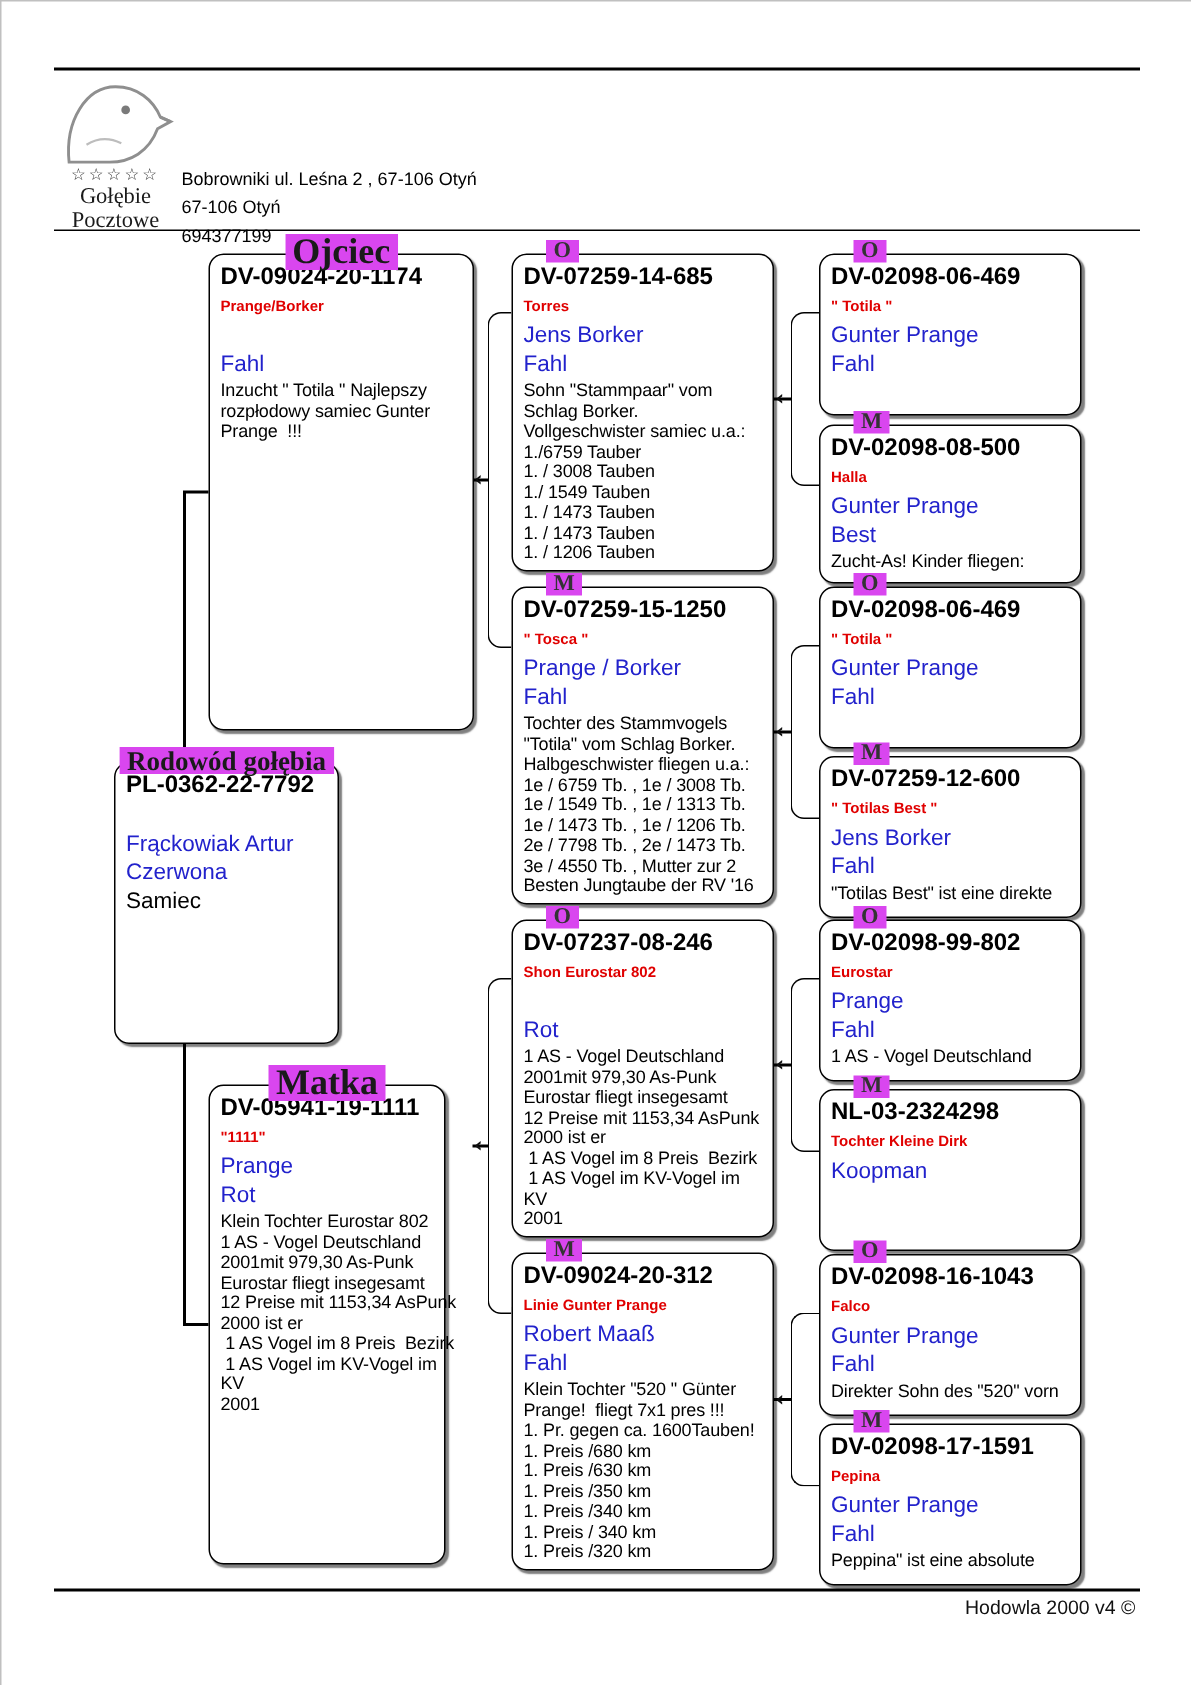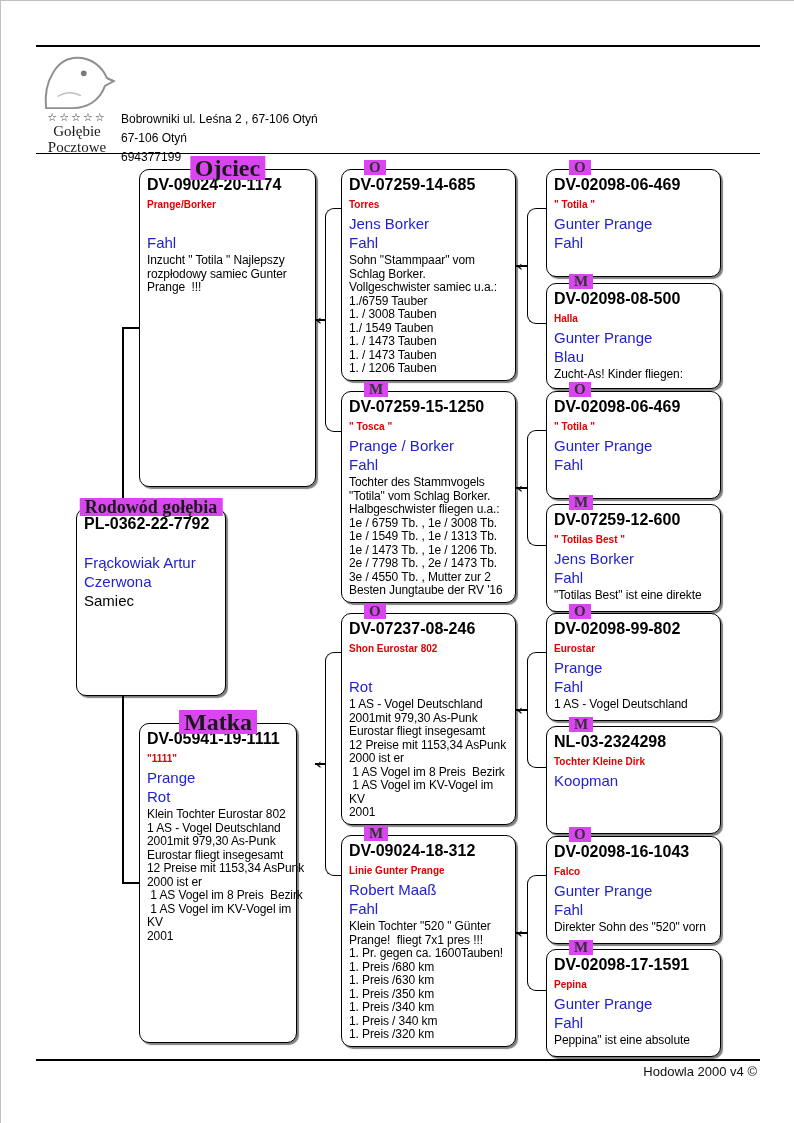--- a/index.html
+++ b/index.html
@@ -190,21 +190,21 @@
         <div class="dline">2000 ist er</div>
         <div class="dline"> 1 AS Vogel im 8 Preis  Bezirk</div>
         <div class="dline"> 1 AS Vogel im KV-Vogel im</div>
         <div class="dline">KV</div>
         <div class="dline">2001</div>
       </div>
   </div>
 
   <div class="pbox" style="left:340px;top:834px;width:175px;height:212px">
     <span class="blabel tab">M</span>
-    <div class="ring">DV-09024-18-312</div>
+    <div class="ring">DV-09024-20-312</div>
     <div class="name">Linie Gunter Prange</div>
     <div class="breeder">Robert Maaß</div>
     <div class="colorline">Fahl</div>
     <div class="desc">
         <div class="dline">Klein Tochter "520 " Günter</div>
         <div class="dline">Prange!  fliegt 7x1 pres !!!</div>
         <div class="dline">1. Pr. gegen ca. 1600Tauben!</div>
         <div class="dline">1. Preis /680 km</div>
         <div class="dline">1. Preis /630 km</div>
         <div class="dline">1. Preis /350 km</div>
@@ -221,21 +221,21 @@
     <div class="breeder">Gunter Prange</div>
     <div class="colorline">Fahl</div>
     <div class="desc"></div>
   </div>
 
   <div class="pbox" style="left:545px;top:282px;width:175px;height:106px">
     <span class="blabel tab">M</span>
     <div class="ring">DV-02098-08-500</div>
     <div class="name">Halla</div>
     <div class="breeder">Gunter Prange</div>
-    <div class="colorline">Blau</div>
+    <div class="colorline">Best</div>
     <div class="desc">
         <div class="dline">Zucht-As! Kinder fliegen:</div>
       </div>
   </div>
 
   <div class="pbox" style="left:545px;top:390px;width:175px;height:108px">
     <span class="blabel tab">O</span>
     <div class="ring">DV-02098-06-469</div>
     <div class="name">" Totila "</div>
     <div class="breeder">Gunter Prange</div>

